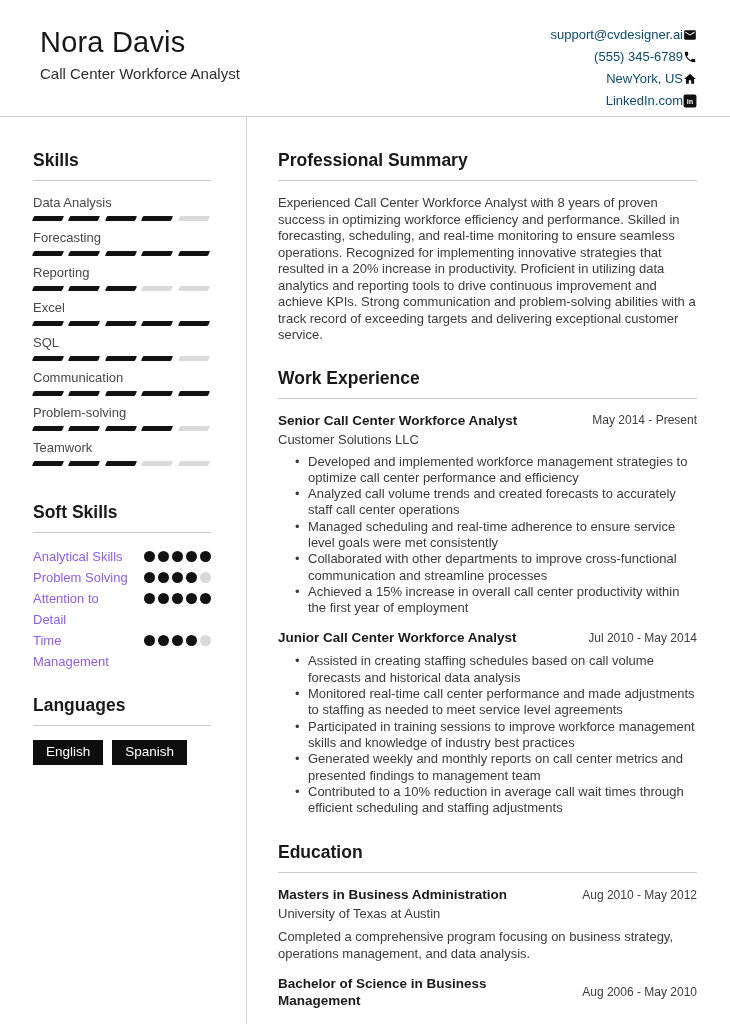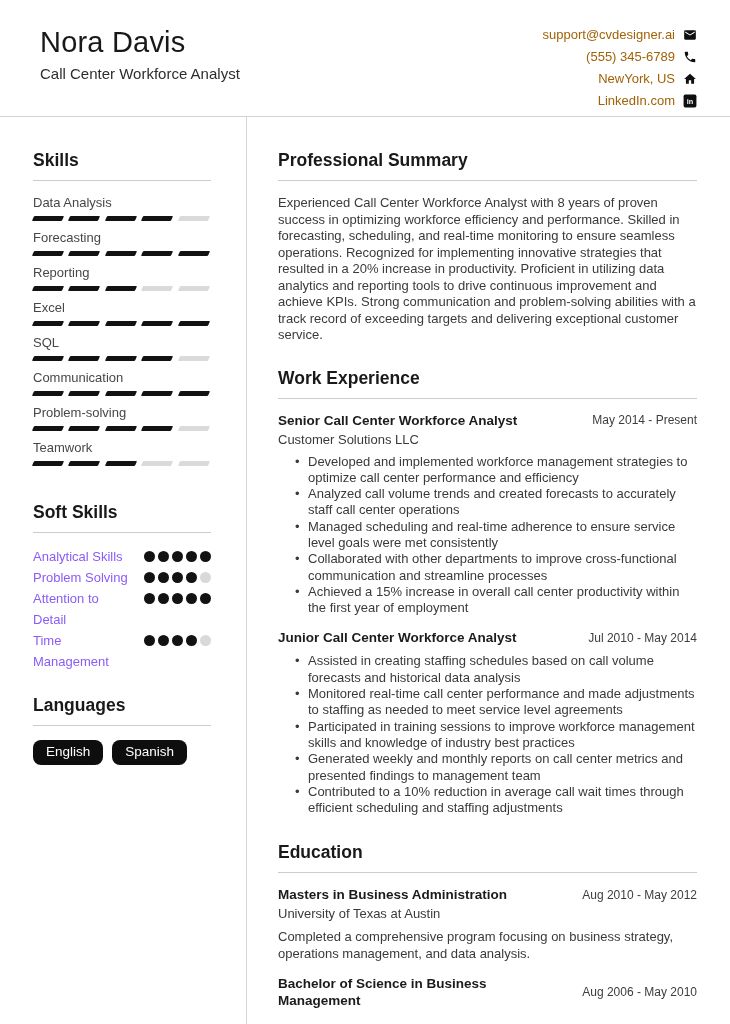--- a/index.html
+++ b/index.html
@@ -14,21 +14,21 @@
 
   
   .header {
     height: 117px; padding: 25px 33px 0 40px;
     display: flex; justify-content: space-between;
     border-bottom: 1px solid #d2d2d2;
   }
   .name { font-size: 29px; font-weight: 400; color: #181818; margin: 0; line-height: 34px; letter-spacing: .2px; }
   .role { font-size: 15px; color: #2d2d2d; margin-top: 6px; }
   .contact { display: flex; flex-direction: column; gap: 7px; padding-top: 2px; }
-  .contact-row { display: flex; justify-content: flex-end; align-items: center; gap: 8px; font-size: 13px; color: #a16207; }
+  .contact-row { display: flex; justify-content: flex-end; align-items: center; font-size: 13px; color: #0c4a6e; }
   .contact-row svg { width: 14px; height: 14px; fill: #0f0f0f; flex: 0 0 auto; }
 
   
   .columns { display: flex; height: 907px; }
   .sidebar { width: 247px; border-right: 1px solid #d6d6d6; padding: 0 35px 0 33px; }
   .main { flex: 1; padding: 0 33px 0 31px; }
 
   .section-heading { font-size: 17.5px; font-weight: 700; color: #191919; margin: 0; line-height: 21px; }
   .rule { height: 1px; background: #cbcbcb; margin-top: 9px; }
 
@@ -49,21 +49,21 @@
   
   .soft-list { margin-top: 13px; }
   .soft-row { display: flex; justify-content: space-between; margin-bottom: 0; }
   .soft-label { font-size: 13px; color: #8b5cf6; line-height: 21px; width: 100px; }
   .dots { display: flex; gap: 3px; padding-top: 5px; }
   .dot { width: 11px; height: 11px; border-radius: 50%; background: #121212; }
   .dot.empty { background: #d9d9d9; }
 
   
   .pills { margin-top: 14px; display: flex; gap: 9px; }
-  .pill { background: #0e0e0e; color: #ffffff; font-size: 13.5px; line-height: 16px; padding: 4px 13px 5px; border-radius: 8px; }
+  .pill { background: #0e0e0e; color: #ffffff; font-size: 13.5px; line-height: 16px; padding: 4px 13px 5px; border-radius: 0; }
 
   
   .summary-text { font-size: 13px; line-height: 16.5px; color: #3a3a3a; margin: 14px 0 0; }
   .job { margin-top: 13px; }
   .job-head { display: flex; justify-content: space-between; align-items: center; }
   .job-title { font-size: 13.5px; font-weight: 700; color: #1b1b1b; line-height: 17px; }
   .job-dates { font-size: 12px; color: #3d3d3d; white-space: nowrap; padding-left: 10px; }
   .job-company { font-size: 13px; color: #3a3a3a; margin-top: 3px; }
   ul.bullets { margin: 7px 0 0; padding: 0 0 0 17px; list-style: none; }
   ul.bullets li { position: relative; padding-left: 13px; font-size: 13px; line-height: 16.3px; color: #3a3a3a; }

